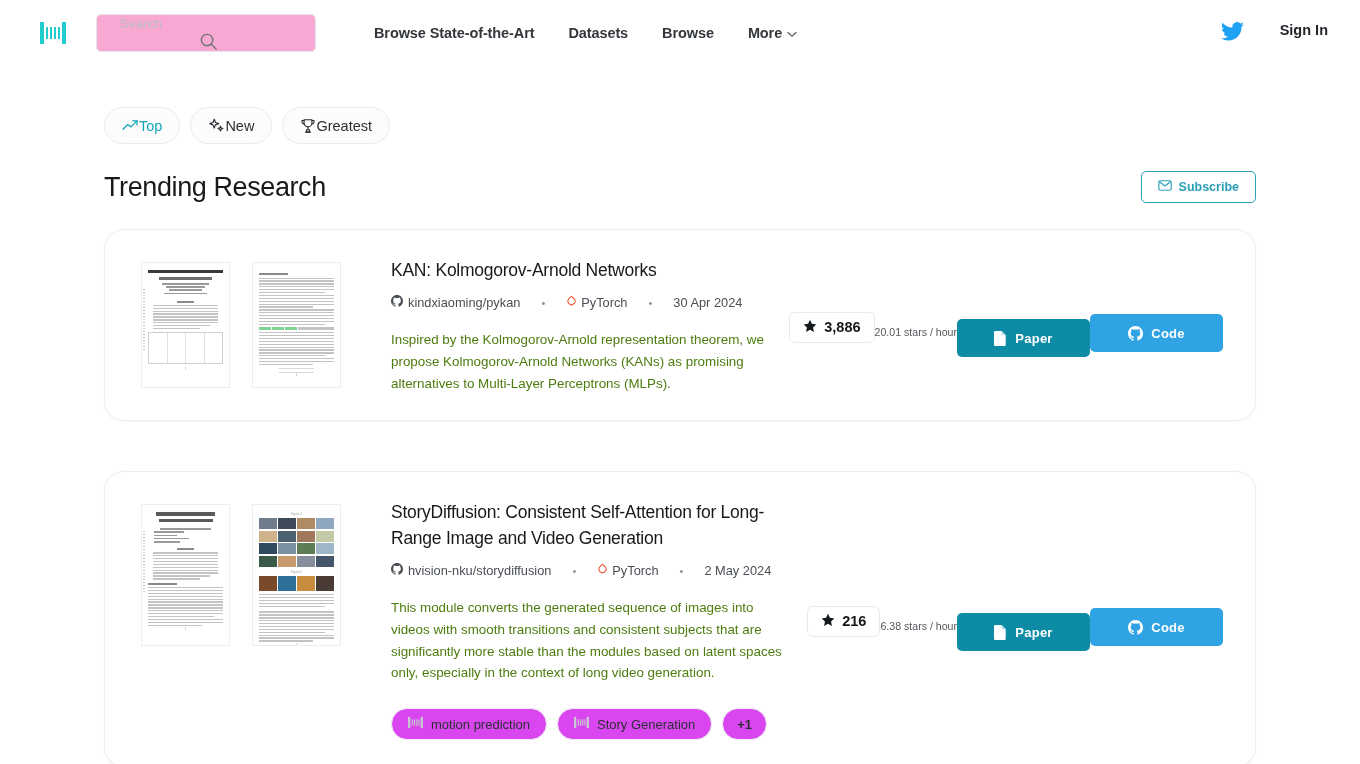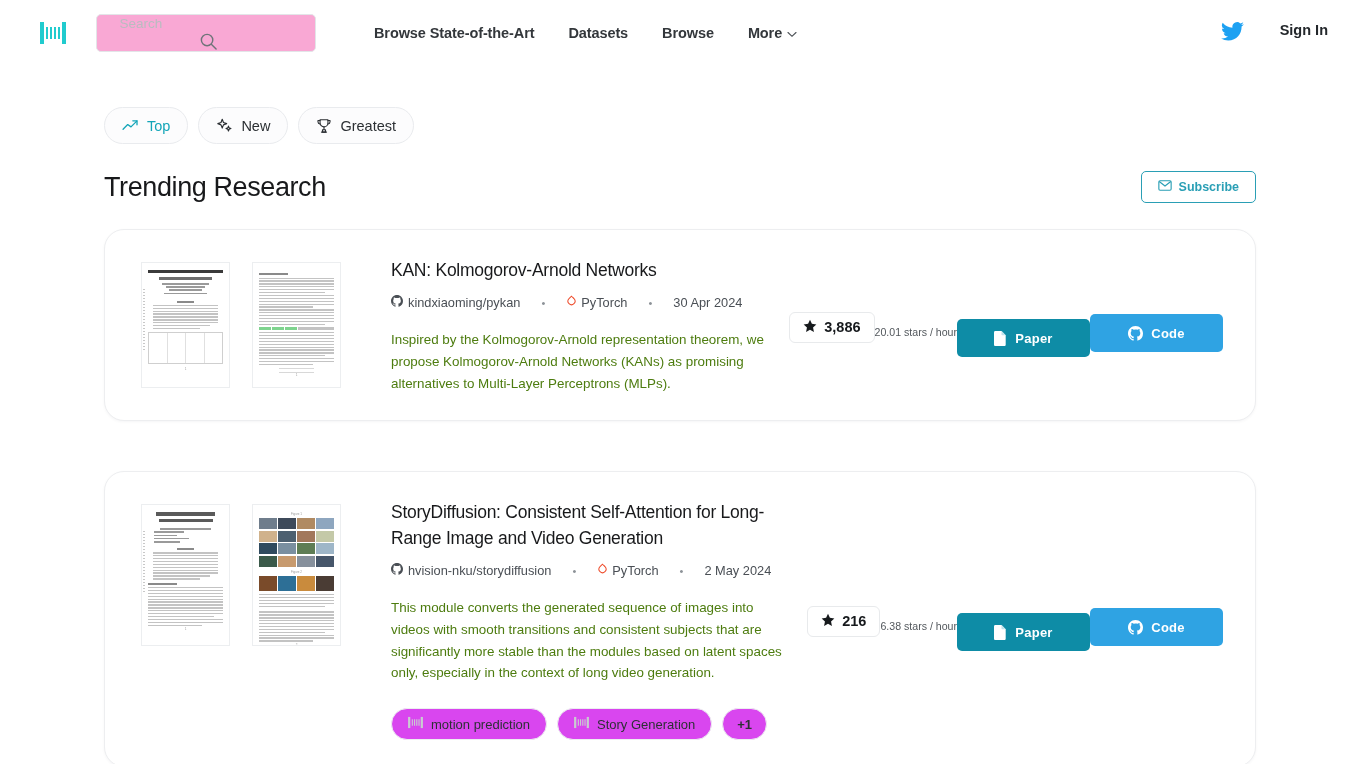--- a/index.html
+++ b/index.html
@@ -96,21 +96,20 @@
     gap: 10px;
     padding-top: 41px;
   }
   .chip {
     height: 37px;
     border: 1px solid #e9ebee;
     border-radius: 19px;
     background: #fcfcfd;
     display: flex;
     align-items: center;
-    gap: 8px;
     padding: 0 17px;
     font-size: 14.5px;
     color: #2b2f33;
     cursor: pointer;
   }
   .chip.active { color: #13a5b8; }
   .chip .glyph { display: flex; align-items: center; }
 
   .title-row {
     display: flex;

